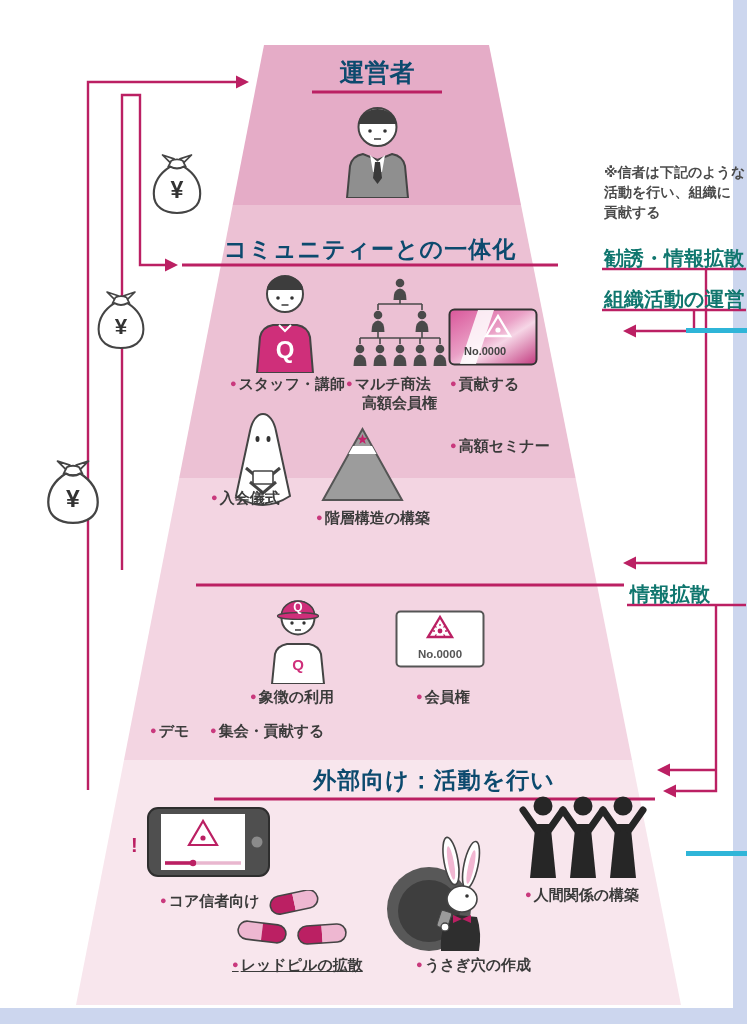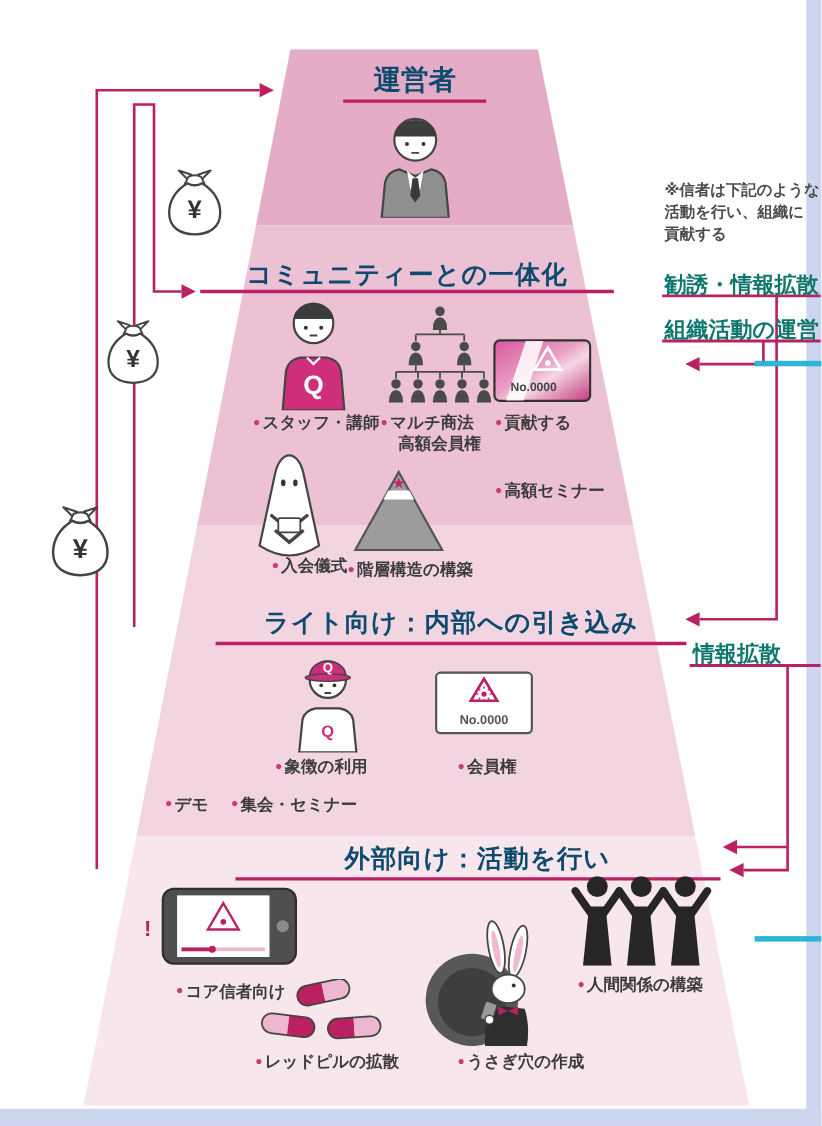--- a/index.html
+++ b/index.html
@@ -231,38 +231,37 @@
       <path d="M52 85 L57.5 31 L72.5 31 L78 85 Z" stroke="none"></path>
       <path d="M59 37 L45 17 M71 37 L85 17" fill="none" stroke-width="7" stroke-linecap="round"></path>
       <circle cx="105" cy="13" r="9.5" stroke="none"></circle>
       <path d="M92 85 L97.5 31 L112.5 31 L118 85 Z" stroke="none"></path>
       <path d="M99 37 L85 17 M111 37 L125 17" fill="none" stroke-width="7" stroke-linecap="round"></path>
     </g>
   </svg>
 
   <div class="tier-title" style="left:252px;top:56px;width:250px;font-size:25px;">運営者</div>
   <div class="tier-title t-big" style="left:170px;top:234px;width:400px;">コミュニティーとの一体化</div>
-  <div class="tier-title t-big" style="left:210px;top:551px;width:400px;">ライト向け：内部への引き込み</div>
   <div class="tier-title t-big" style="left:234px;top:765px;width:400px;">外部向け：活動を行い</div>
 
   <div class="item" style="left:230px;top:375px;"><span class="bu">●</span><span>スタッフ・講師</span></div>
   <div class="item" style="left:346px;top:375px;"><span class="bu">●</span><span>マルチ商法</span></div>
   <div class="item" style="left:362px;top:394px;"><span>高額会員権</span></div>
   <div class="item" style="left:450px;top:375px;"><span class="bu">●</span><span>貢献する</span></div>
   <div class="item" style="left:450px;top:437px;"><span class="bu">●</span><span>高額セミナー</span></div>
-  <div class="item" style="left:211px;top:505px;margin-left:36px;"><span class="bu">●</span><span>入会儀式</span></div>
+  <div class="item" style="left:211px;top:489px;"><span class="bu">●</span><span>入会儀式</span></div>
   <div class="item" style="left:316px;top:509px;"><span class="bu">●</span><span>階層構造の構築</span></div>
 
   <div class="item" style="left:250px;top:688px;"><span class="bu">●</span><span>象徴の利用</span></div>
   <div class="item" style="left:416px;top:688px;"><span class="bu">●</span><span>会員権</span></div>
   <div class="item" style="left:150px;top:722px;"><span class="bu">●</span><span>デモ</span></div>
-  <div class="item" style="left:210px;top:722px;"><span class="bu">●</span><span>集会・セミナー</span></div>
+  <div class="item" style="left:210px;top:722px;"><span class="bu">●</span><span>集会・貢献する</span></div>
 
   <div class="item" style="left:160px;top:892px;"><span class="bu">●</span><span>コア信者向け</span></div>
-  <div class="item" style="left:232px;top:956px;"><span class="bu">●</span><span>レッドピルの拡散</span></div>
+  <div class="item" style="left:232px;top:956px;text-decoration:underline;"><span class="bu">●</span><span>レッドピルの拡散</span></div>
   <div class="item" style="left:416px;top:956px;"><span class="bu">●</span><span>うさぎ穴の作成</span></div>
   <div class="item" style="left:525px;top:886px;"><span class="bu">●</span><span>人間関係の構築</span></div>
 
   <div class="note">
     <span>※信者は下記のような</span>
     <span>活動を行い、組織に</span>
     <span>貢献する</span>
   </div>
   <div class="rlabel" style="left:604px;top:245px;">勧誘・情報拡散</div>
   <div class="rlabel" style="left:604px;top:286px;">組織活動の運営</div>

